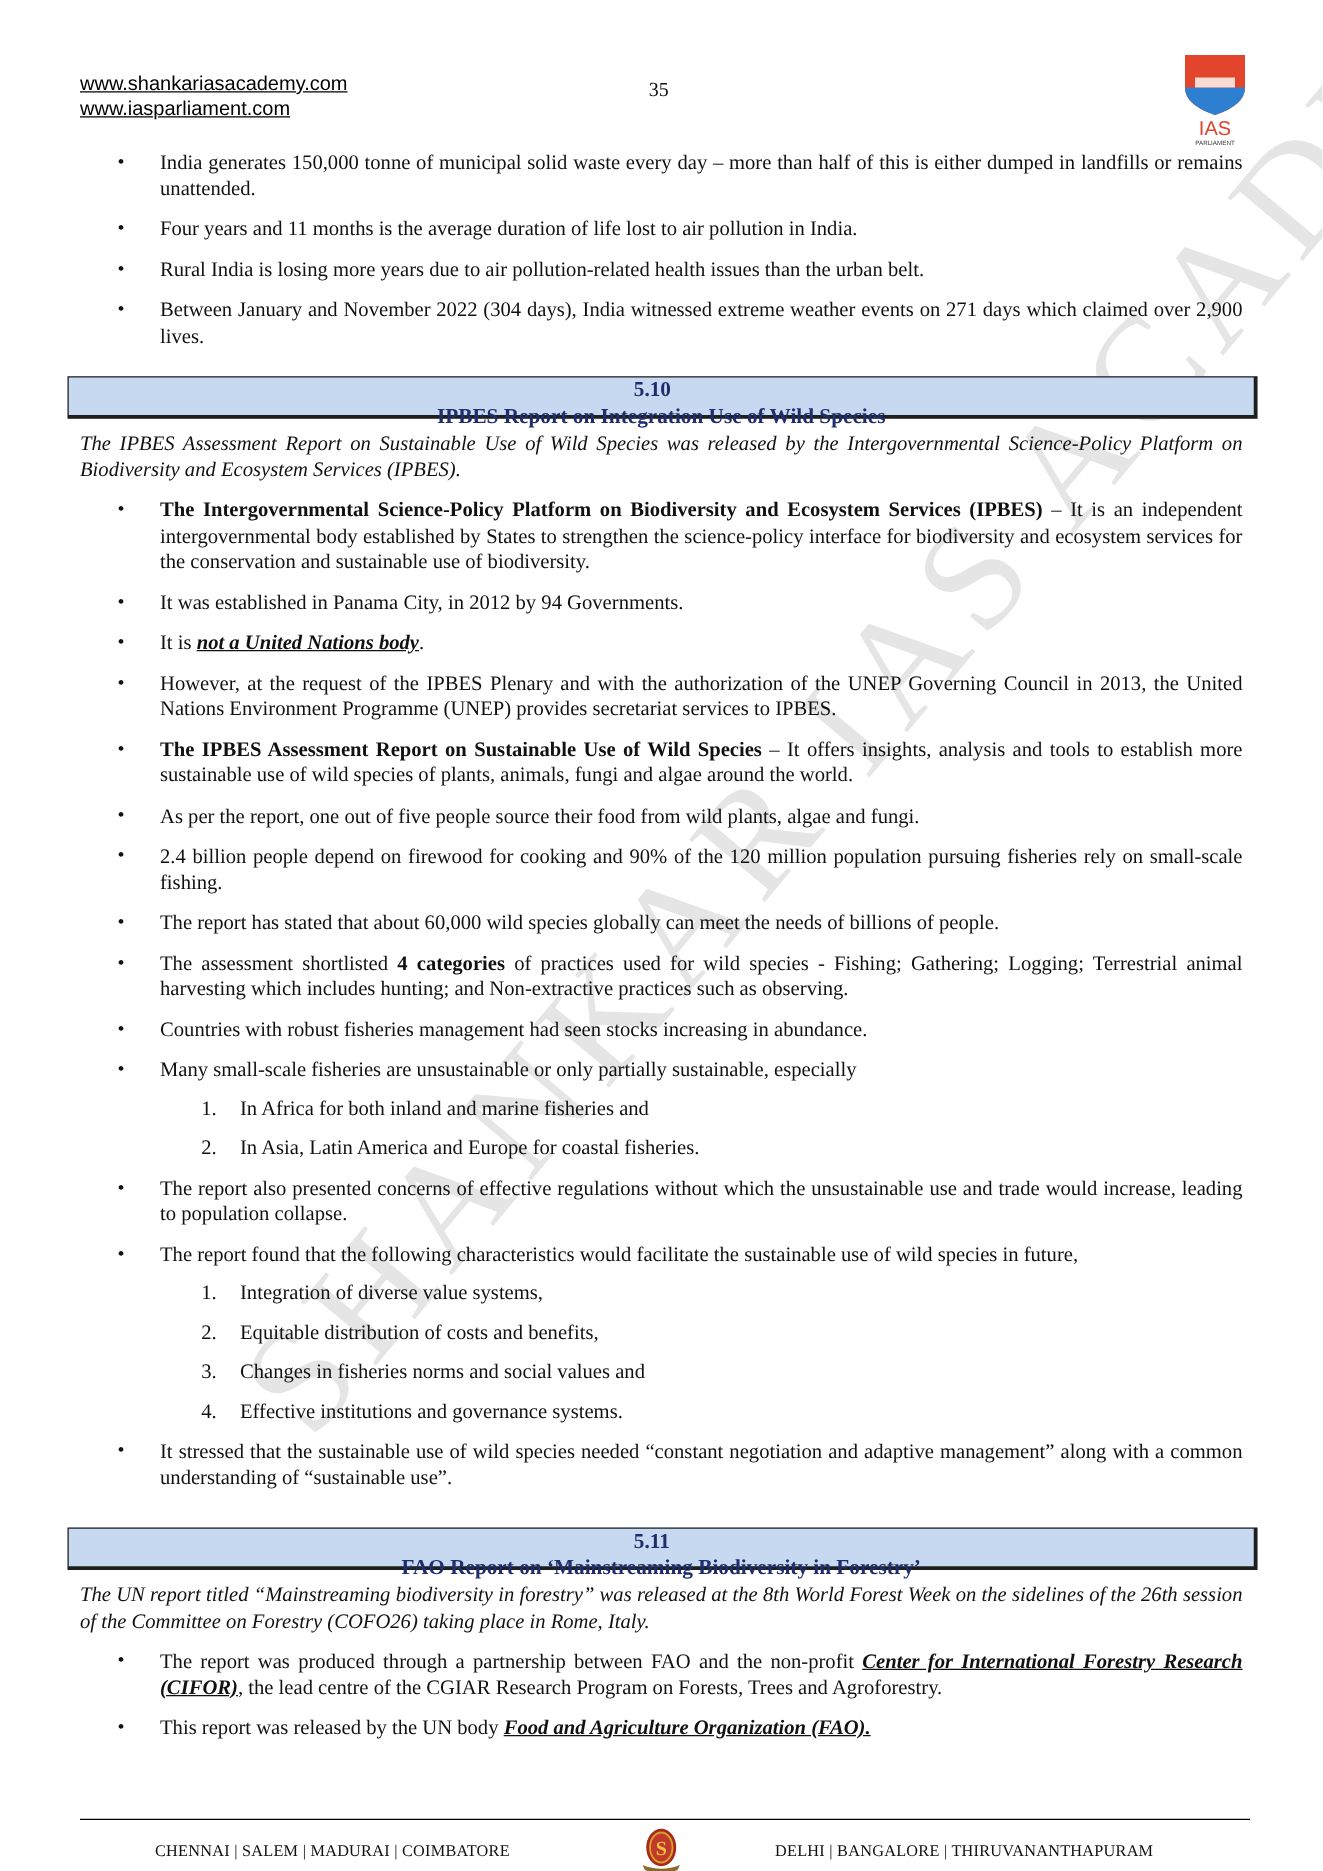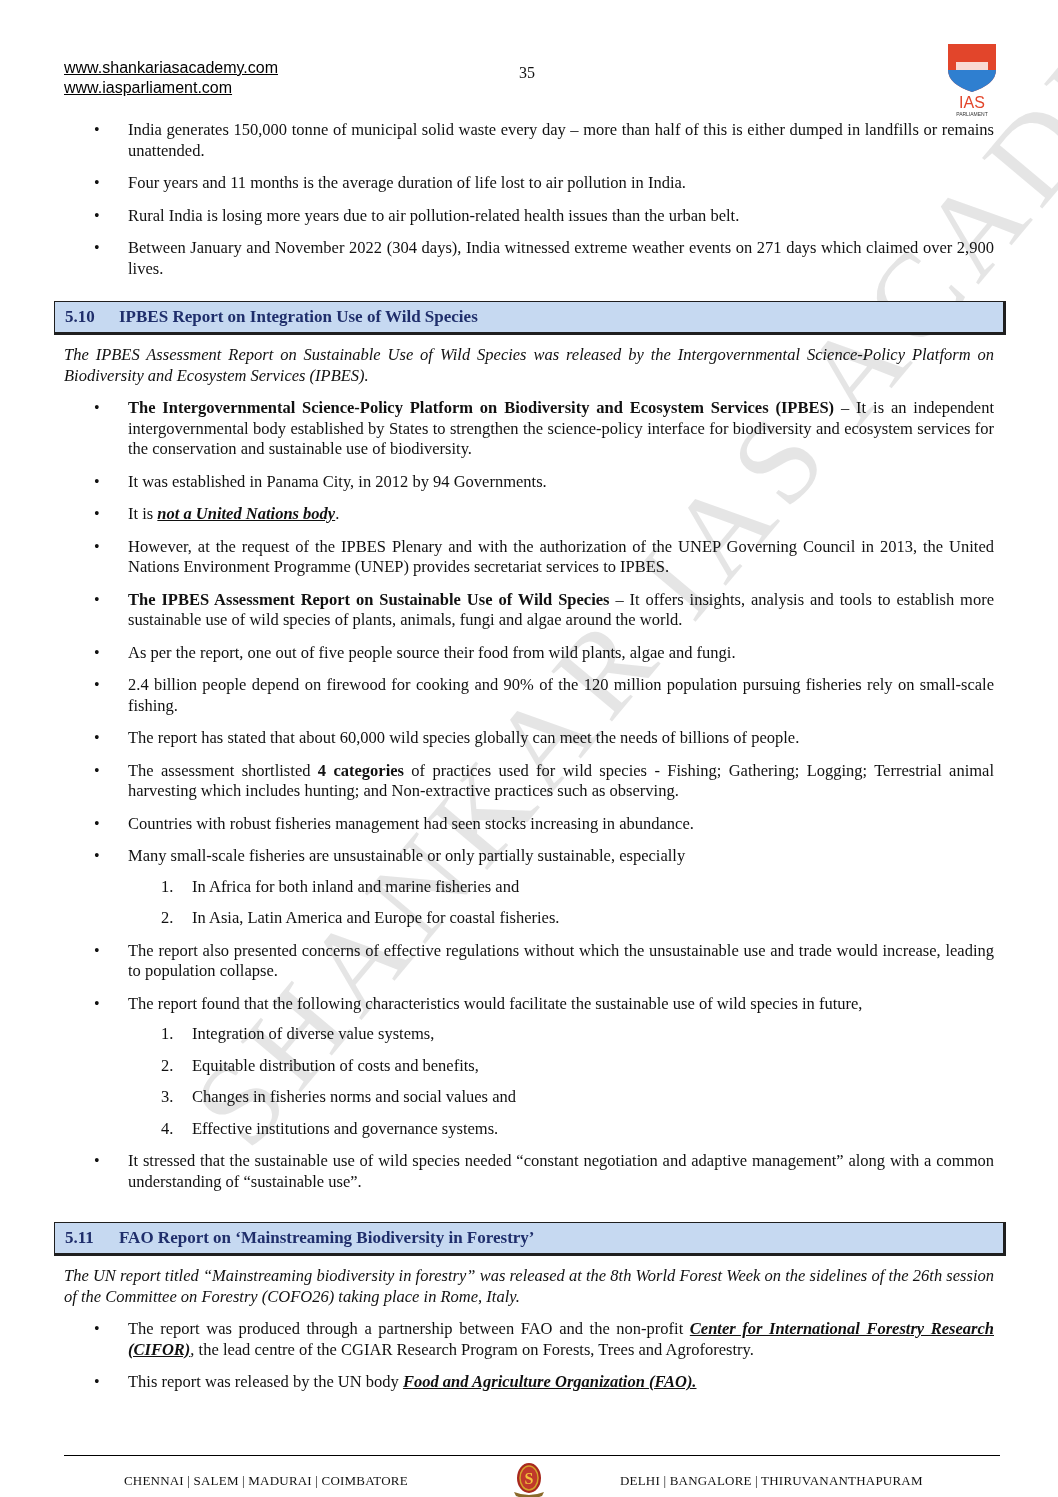--- a/index.html
+++ b/index.html
@@ -15,21 +15,21 @@
                white-space: nowrap; font-family: "Liberation Serif", serif; pointer-events: none; width: 1000px; }
   .content { position: absolute; left: 64px; top: 104px; width: 930px; font-size: 16.5px; line-height: 20.5px; }
   ul.bul { list-style: none; margin: 0; padding: 0; }
   ul.bul > li { position: relative; padding-left: 64px; margin-bottom: 12px; text-align: justify; }
   ul.bul > li::before { content: "•"; position: absolute; left: 30px; top: 0; font-size: 16px; }
   ol.num { list-style: none; margin: 10px 0 0 0; padding: 0; }
   ol.num > li { position: relative; padding-left: 64px; margin-bottom: 11px; }
   ol.num > li .n { position: absolute; left: 33px; }
   .sec-head { background: #c6d9f1; border: 1px solid #1f1f1f; border-right-width: 3px; border-bottom-width: 3px;
               height: 30px; display: flex; align-items: center; margin: 22px 0 10px -10px; width: 948px;
-              color: #1f2e6b; font-weight: bold; font-size: 17px; }
+              color: #1f2e6b; font-weight: bold; font-size: 17px; flex-direction: column; }
   .sec-num { width: 64px; padding-left: 10px; box-sizing: border-box; }
   .intro { font-style: italic; text-align: justify; margin: 0 0 12px 0; }
   .b { font-weight: bold; }
   .ul-it { font-weight: bold; font-style: italic; text-decoration: underline; }
   .footer-line { position: absolute; left: 64px; top: 1439px; width: 936px; height: 1px; background: #000; }
   .foot-left { position: absolute; left: 124px; top: 1457px; font-size: 13px; letter-spacing: 0.2px; }
   .foot-right { position: absolute; left: 620px; top: 1457px; font-size: 13px; letter-spacing: 0.2px; }
   .foot-logo { position: absolute; left: 508px; top: 1444px; width: 42px; height: 48px; }
 </style>
 </head>

